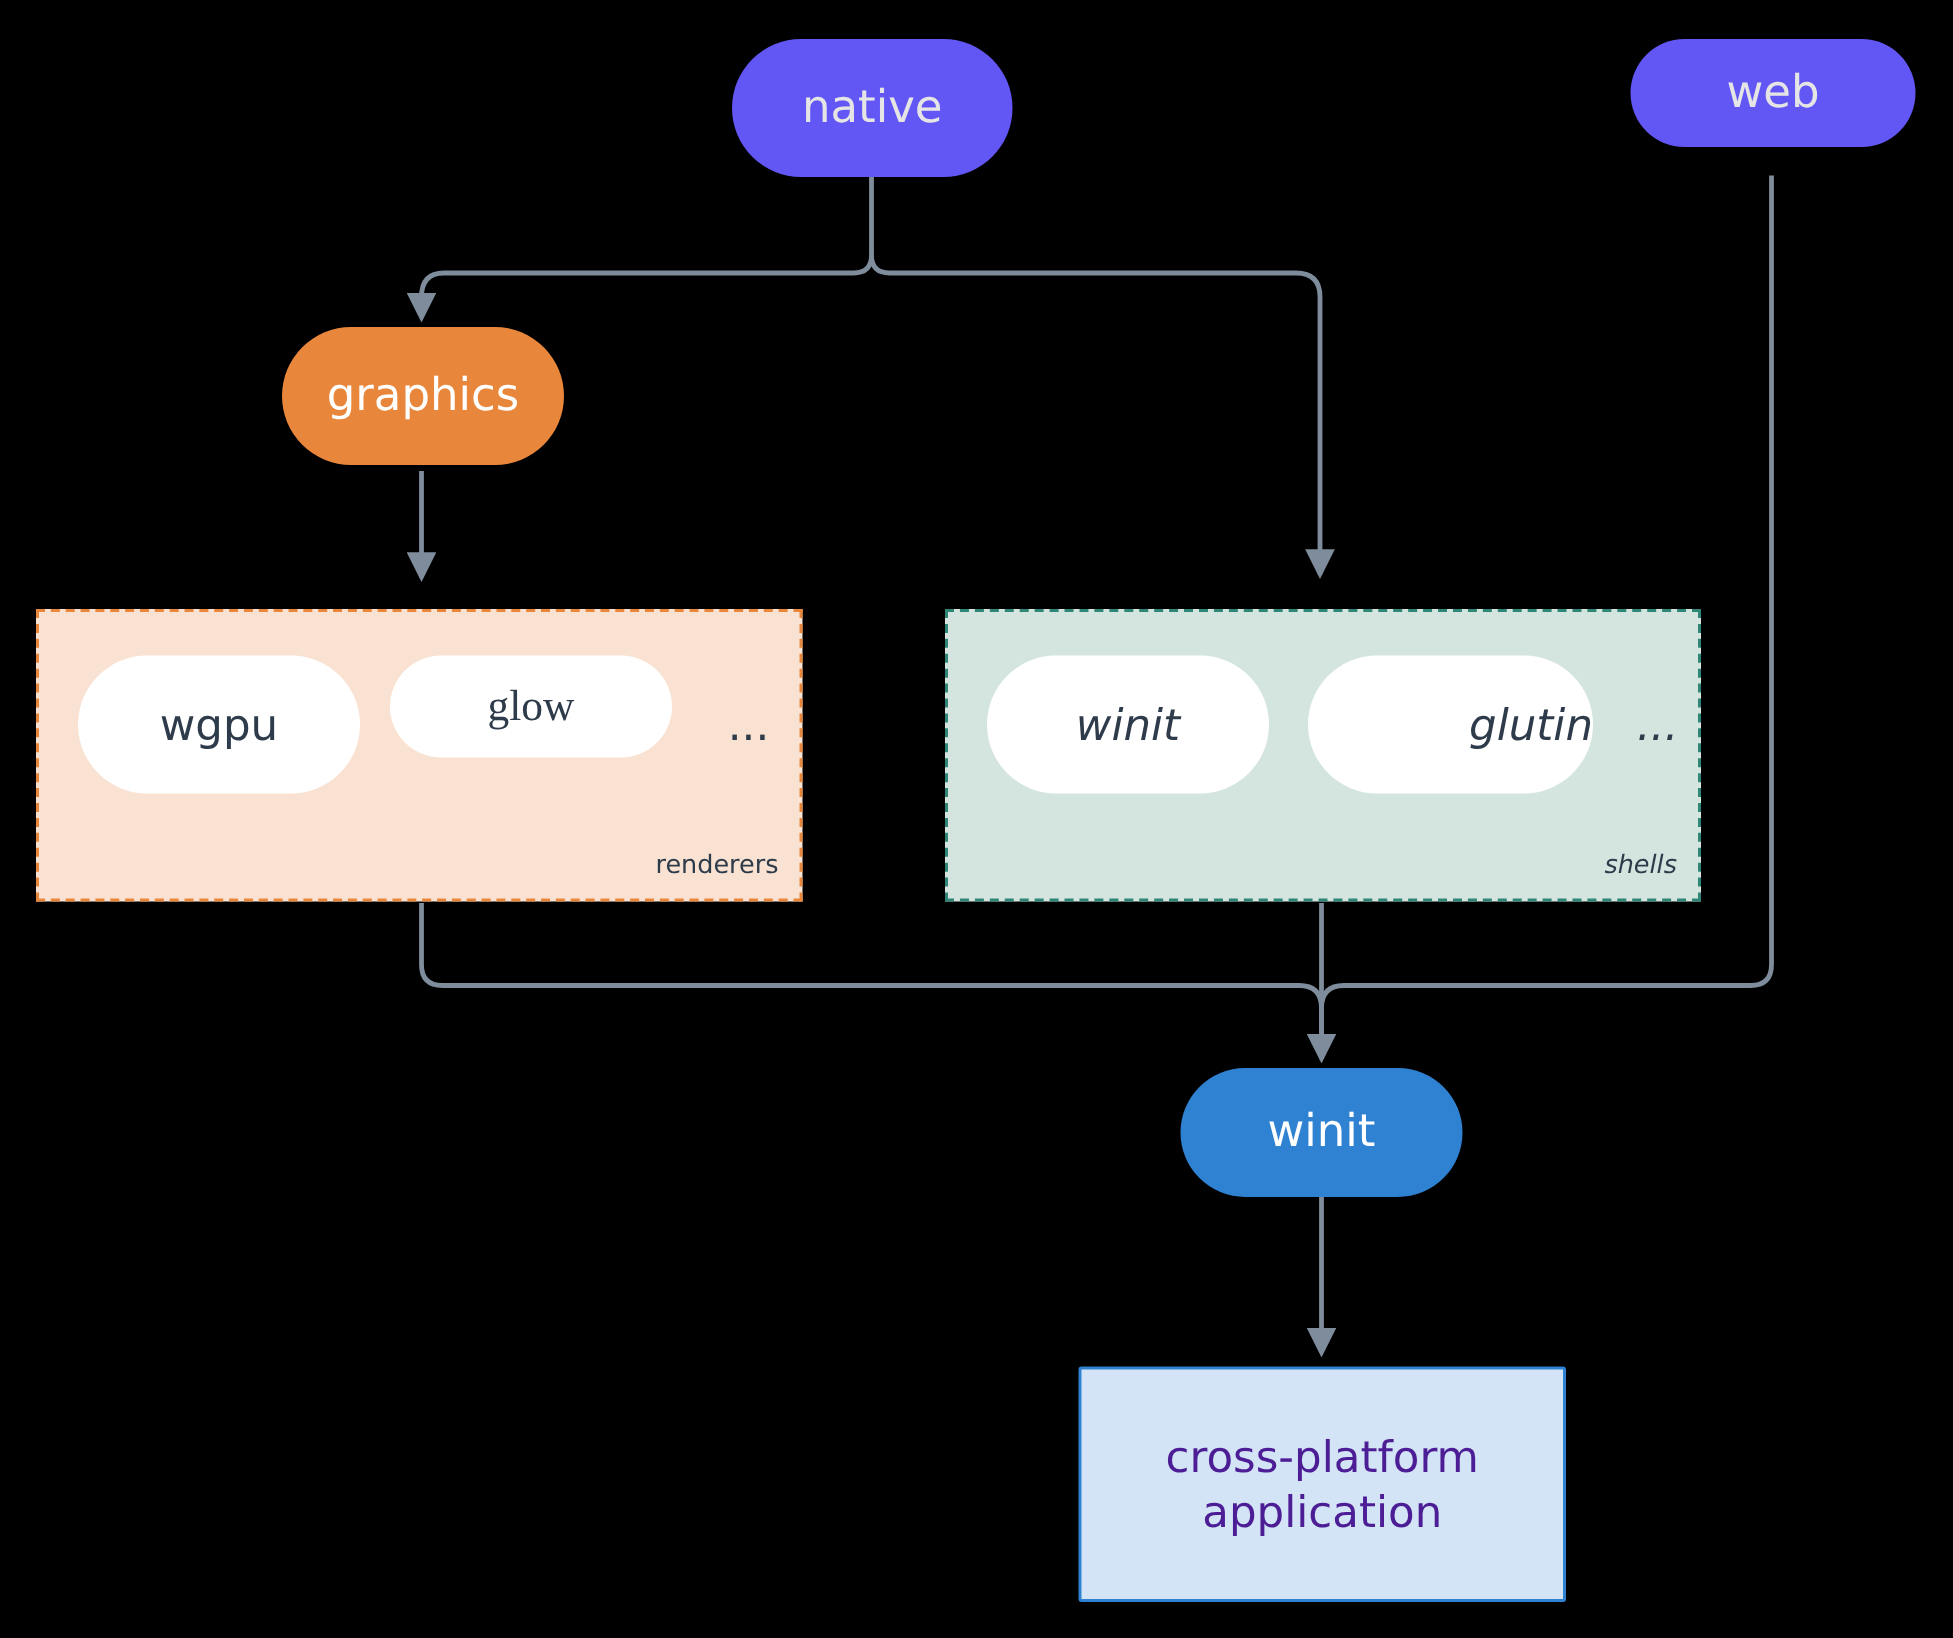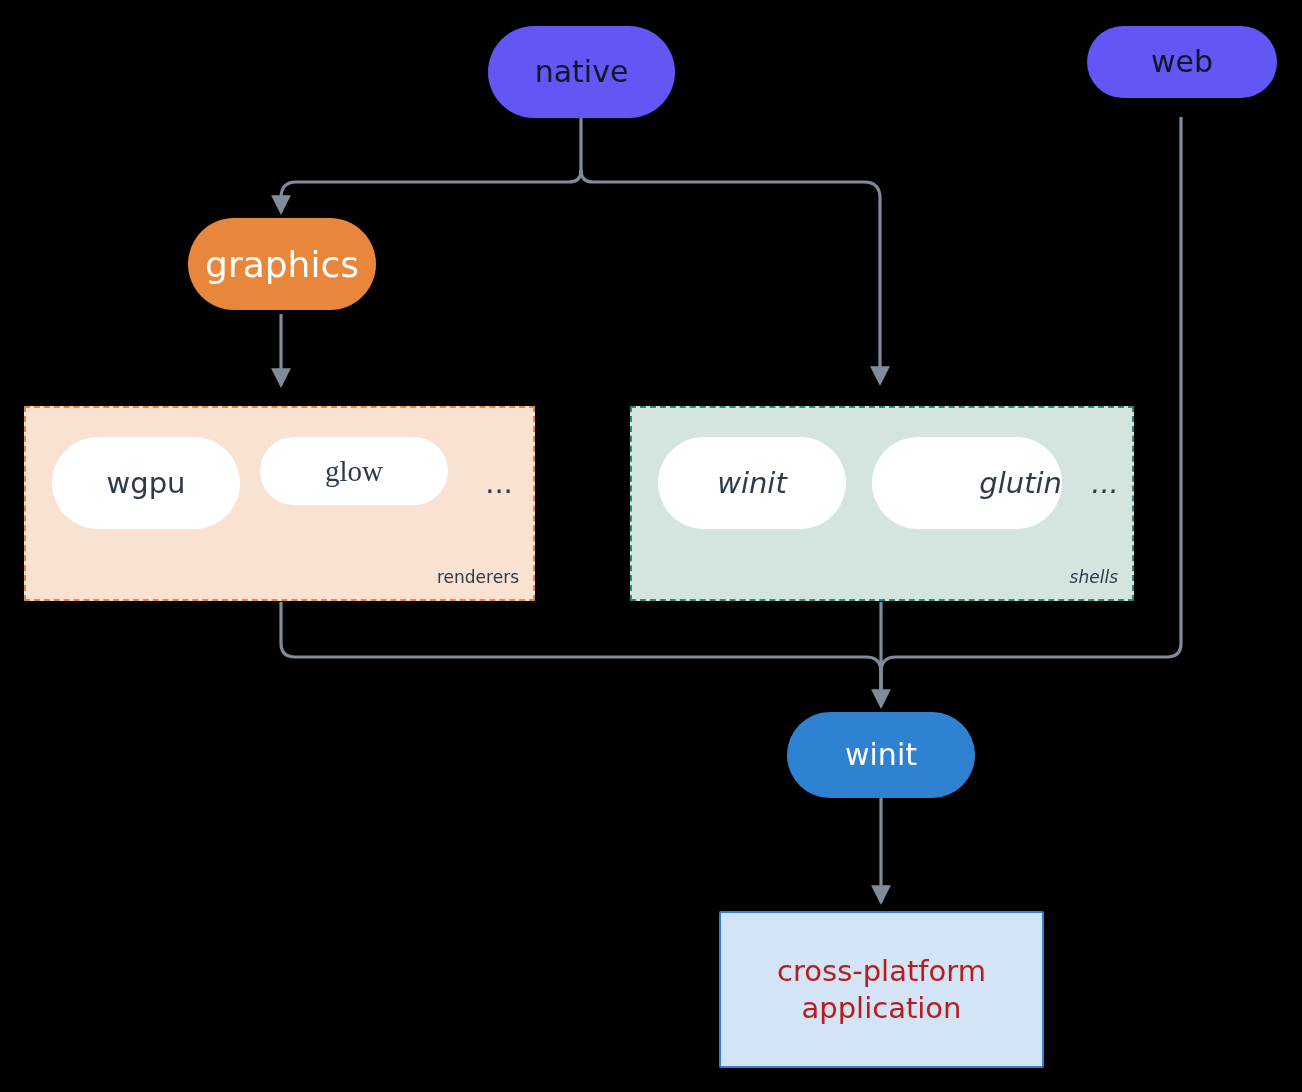--- a/index.html
+++ b/index.html
@@ -34,36 +34,36 @@
     box-sizing: border-box;
     text-align: center;
     line-height: 1.25;
     user-select: none;
   }
   .pill {
     border-radius: 999px;
   }
   .node-native, .node-web {
     background: #6257F5;
-    color: #0f172a;
+    color: #e5e5e5;
     font-size: 30px;
   }
   .node-graphics {
     background: #E8873B;
     color: #FFFFFF;
-    font-size: 36px;
+    font-size: 30px;
   }
   .node-iced {
     background: #2F81D1;
     color: #FFFFFF;
     font-size: 30px;
   }
   .node-app {
     background: #D4E4F7;
-    color: #b91c1c;
+    color: #4c1d95;
     border: 2px solid #2F81D1;
     border-radius: 2px;
     font-size: 29px;
     flex-direction: column;
   }
   .group {
     position: absolute;
     box-sizing: border-box;
   }
   .group-renderers {

